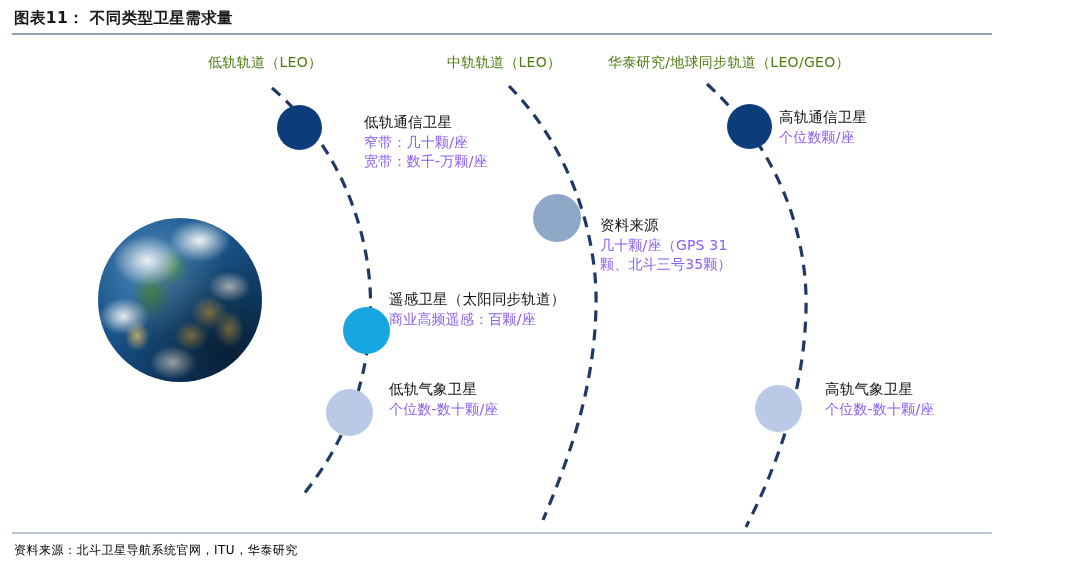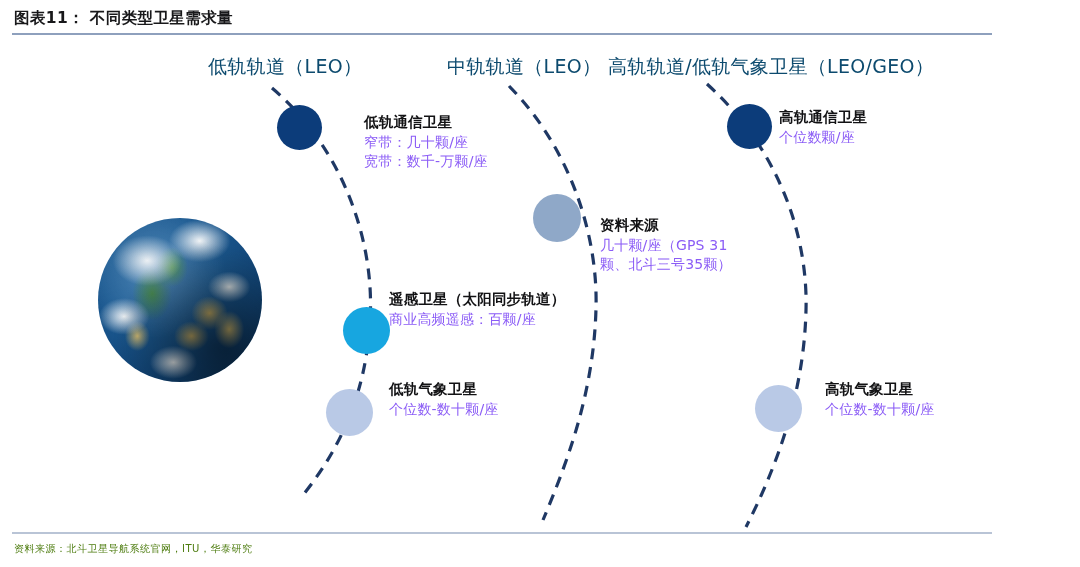--- a/index.html
+++ b/index.html
@@ -42,40 +42,40 @@
     left: 12px;
     top: 532px;
     width: 1056px;
     height: 1.5px;
     background: #b9c4d6;
   }
   .fig-source {
     position: absolute;
     left: 14px;
     top: 542px;
-    font-size: 10px;
-    color: #4d7c0f;
+    font-size: 12px;
+    color: #000000;
     letter-spacing: 0.5px;
     white-space: nowrap;
   }
 
   
   #orbit-layer {
     position: absolute;
     left: 0;
     top: 0;
     width: 1080px;
     height: 567px;
   }
 
   
   .orbit-caption {
     position: absolute;
-    font-size: 19px;
-    color: #0c4a6e;
+    font-size: 14px;
+    color: #4d7c0f;
     white-space: nowrap;
     letter-spacing: 0.3px;
   }
 
   
   .earth {
     position: absolute;
     left: 98px;
     top: 218px;
     width: 164px;
@@ -112,21 +112,21 @@
   }
 
   
   .sat-label {
     position: absolute;
     white-space: nowrap;
     line-height: 1.42;
   }
   .sat-label .ttl {
     font-size: 14.5px;
-    font-weight: bold;
+    font-weight: normal;
     color: #121214;
     letter-spacing: 0.2px;
   }
   .sat-label .ln {
     font-size: 14px;
     color: #8b5cf6;
     letter-spacing: 0.2px;
   }
 </style>
 </head>
@@ -138,21 +138,21 @@
   <div class="header-rule"></div>
 
   <svg id="orbit-layer" viewBox="0 0 1080 567">
     <path d="M 272 88 C 345 150, 375 245, 370 320 C 366 400, 335 455, 303 495" fill="none" stroke="#1f3864" stroke-width="3.2" stroke-dasharray="11 8" stroke-linecap="butt"></path>
     <path d="M 509 86 C 572 150, 598 238, 596 308 C 594 394, 566 465, 543 520" fill="none" stroke="#1f3864" stroke-width="3.2" stroke-dasharray="11 8" stroke-linecap="butt"></path>
     <path d="M 707 84 C 782 152, 808 240, 806 310 C 804 396, 775 470, 746 527" fill="none" stroke="#1f3864" stroke-width="3.2" stroke-dasharray="11 8" stroke-linecap="butt"></path>
   </svg>
 
   <div class="orbit-caption" style="left:208px; top:54px;">低轨轨道（LEO）</div>
   <div class="orbit-caption" style="left:447px; top:54px;">中轨轨道（LEO）</div>
-  <div class="orbit-caption" style="left:608px; top:54px;">高轨轨道/低轨气象卫星（LEO/GEO）</div>
+  <div class="orbit-caption" style="left:608px; top:54px;">华泰研究/地球同步轨道（LEO/GEO）</div>
 
   <div class="earth">
     <div class="earth-shade"></div>
   </div>
 
   <div class="sat-dot" style="left:277px; top:105px; width:45px; height:45px; background:#0c3c7a;"></div>
   <div class="sat-dot" style="left:727px; top:104px; width:45px; height:45px; background:#0c3c7a;"></div>
   <div class="sat-dot" style="left:533px; top:194px; width:48px; height:48px; background:#8fa8c8;"></div>
   <div class="sat-dot" style="left:343px; top:307px; width:47px; height:47px; background:#17a6e0;"></div>
   <div class="sat-dot" style="left:326px; top:389px; width:47px; height:47px; background:#b9c9e6;"></div>

